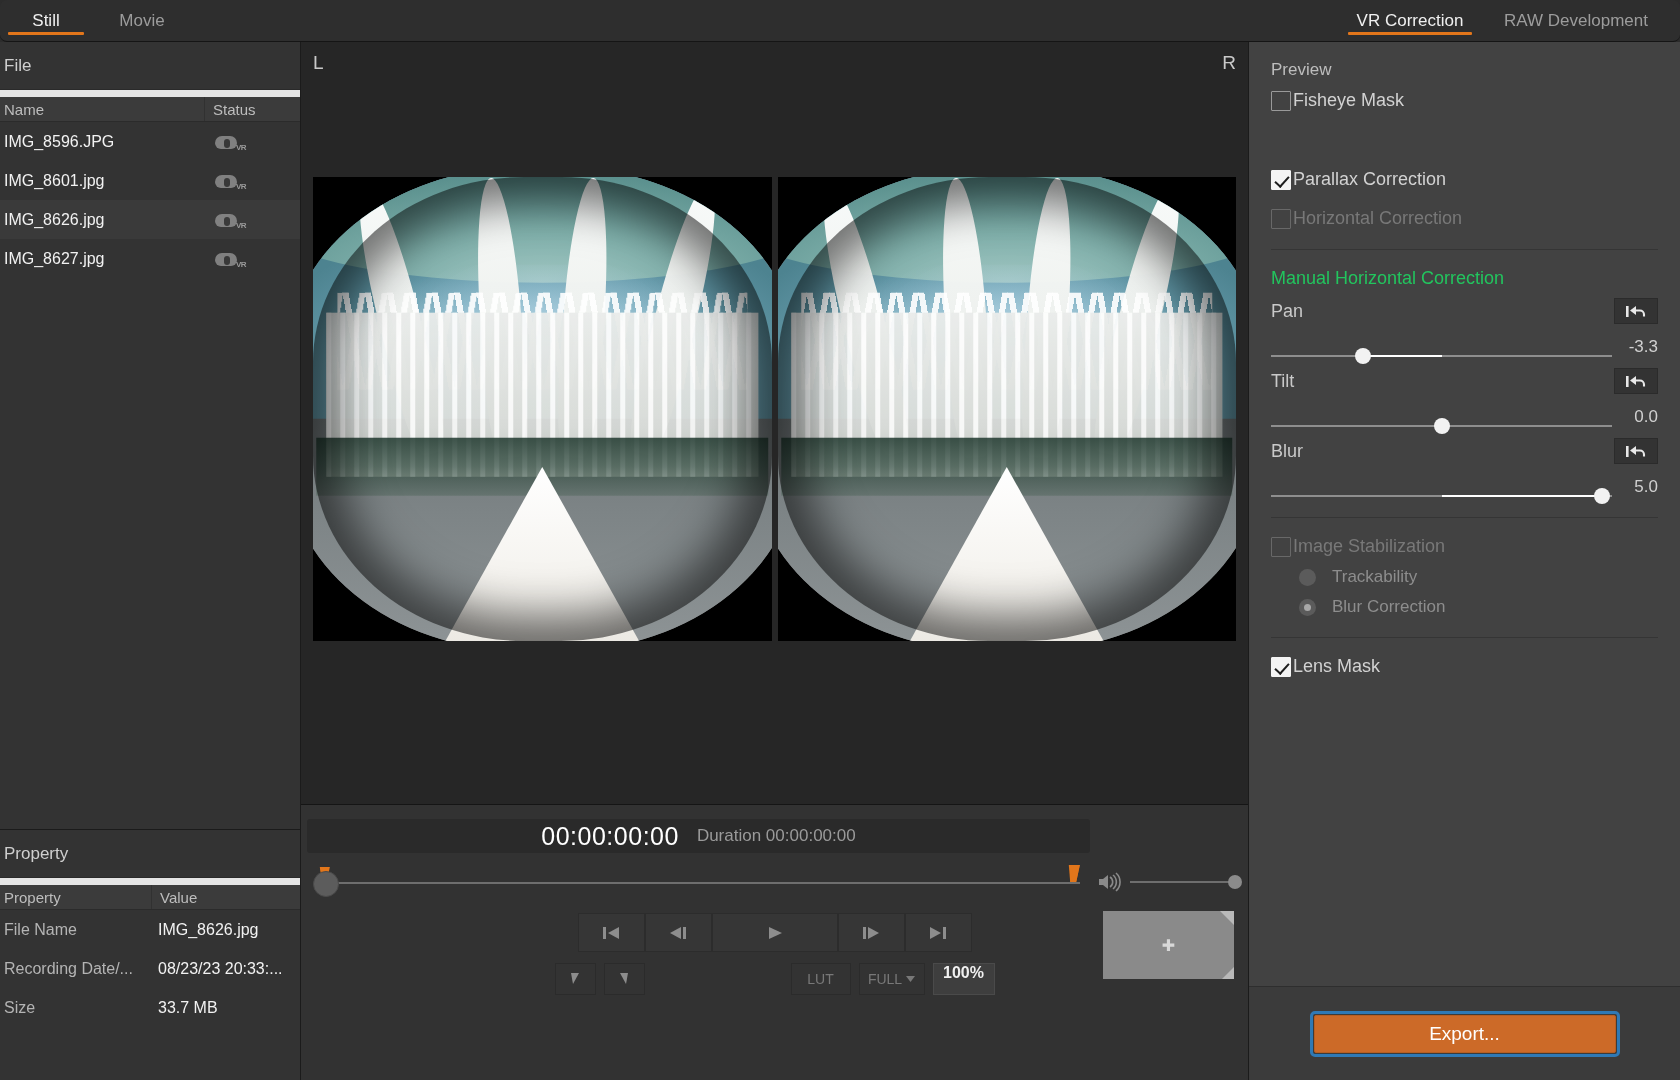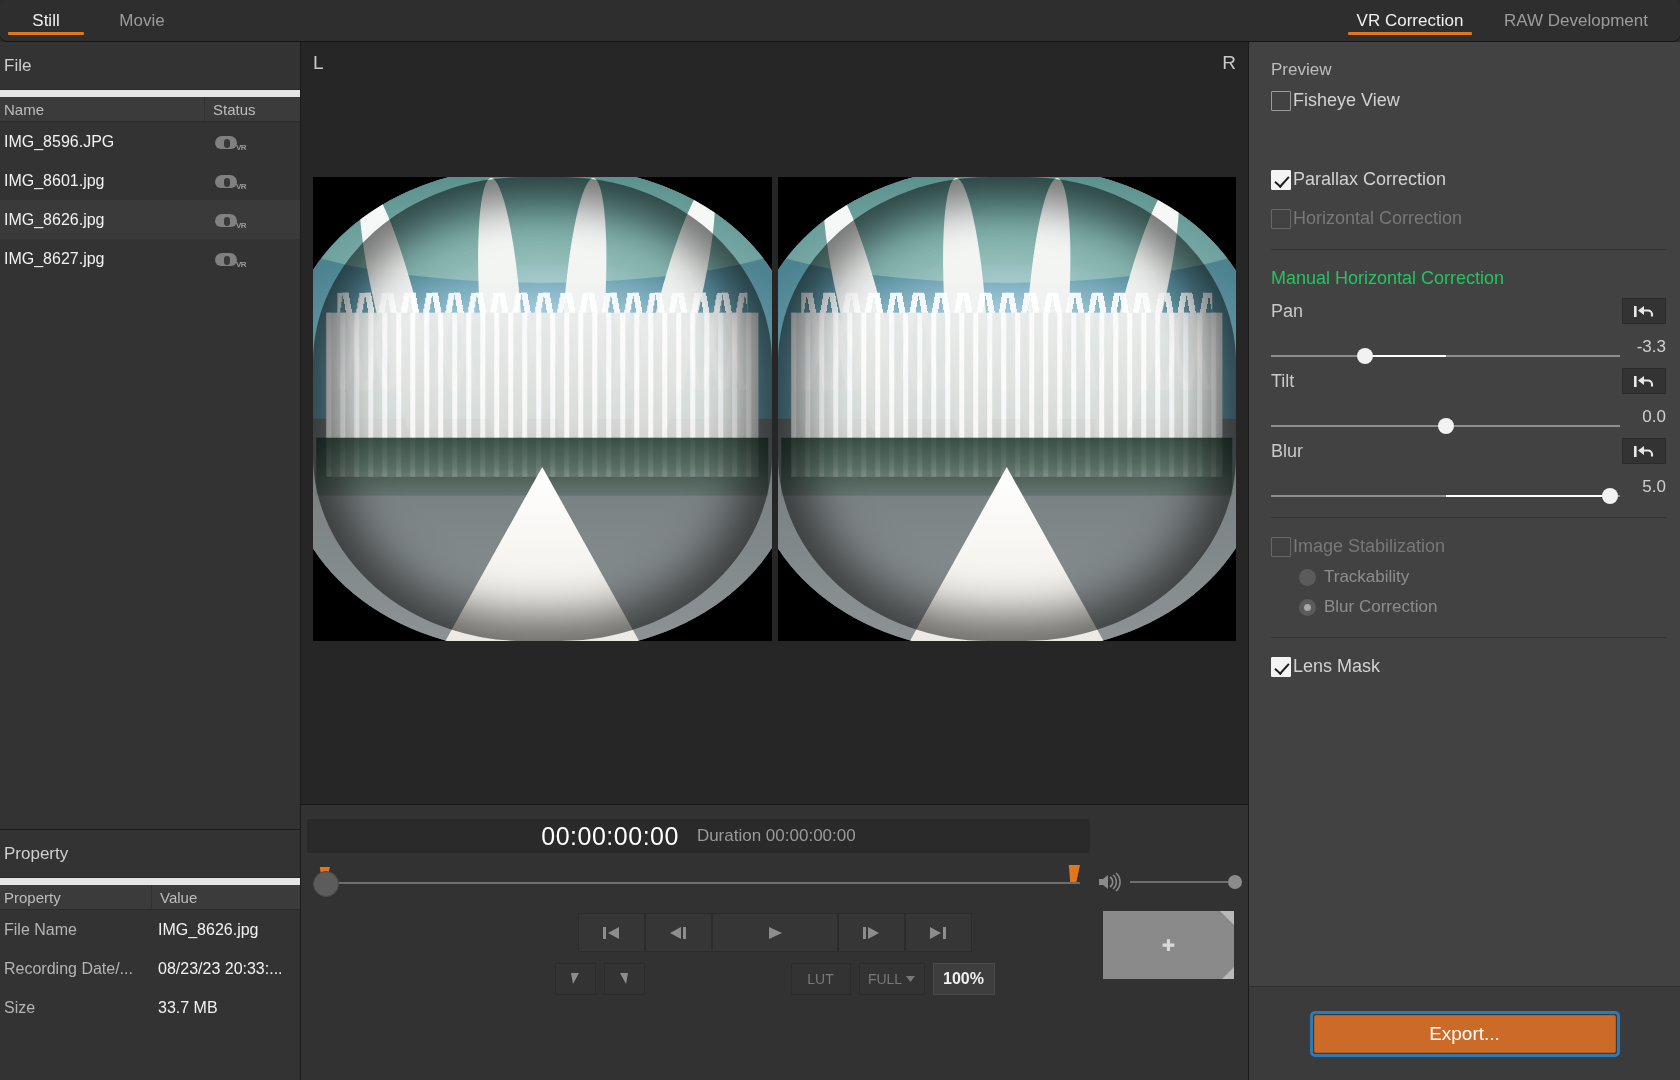--- a/index.html
+++ b/index.html
@@ -249,21 +249,21 @@
     display: flex; align-items: center; justify-content: center;
     font-size: 14px; color: #787878;
   }
   .fullbtn {
     width: 66px; height: 32px; background: #333333; border: 1px solid #2b2b2b;
     display: flex; align-items: center; justify-content: center; gap: 4px;
     font-size: 14px; color: #787878;
   }
   .zoombtn {
     width: 62px; height: 32px; background: #3e3e3e; border: 1px solid #4a4a4a;
-    display: flex; align-items: center; justify-content: center;
+    display: flex; align-items: flex-start; justify-content: center;
     font-size: 16px; color: #f0f0f0; font-weight: bold;
   }
   .navigator {
     position: absolute; right: 14px; top: 106px;
     width: 131px; height: 68px; background: #8a8a8a;
     display: flex; align-items: center; justify-content: center;
   }
   .navigator::before {
     content: ""; position: absolute; right: 0; top: 0;
     border-top: 14px solid #b9b9b9; border-left: 14px solid transparent;
@@ -274,21 +274,21 @@
   }
   .nav-cross { color: #d8d8d8; font-size: 16px; }
 
   
   .right {
     width: 432px; min-width: 432px; background: #424242;
     border-left: 1px solid #1b1b1b;
     display: flex; flex-direction: column;
     position: relative;
   }
-  .right-scroll { flex: 1; padding: 18px 14px 0 22px; overflow: hidden; }
+  .right-scroll { flex: 1; padding: 18px 22px 0 22px; overflow: hidden; }
   .sec-label { font-size: 17px; color: #bdbdbd; margin-bottom: 10px; }
   .chkrow { display: flex; align-items: center; gap: 2px; margin: 8px 0; }
   .chkbox {
     width: 20px; height: 20px; min-width: 20px;
     border: 1px solid #9a9a9a; background: transparent;
     position: relative; border-radius: 1px;
   }
   .chkbox.checked { background: #f4f4f4; border-color: #f4f4f4; }
   .chkbox.checked::after {
     content: ""; position: absolute; left: 6px; top: 2px;
@@ -312,21 +312,21 @@
   .sl-track {
     flex: 1; height: 2px; background: #8e8e8e; position: relative;
   }
   .sl-fill { position: absolute; top: 0; height: 2px; background: #ffffff; }
   .sl-knob {
     position: absolute; top: -7px; width: 16px; height: 16px;
     border-radius: 50%; background: #f2f2f2; transform: translateX(-50%);
   }
   .sl-val { width: 46px; text-align: right; font-size: 17px; color: #d0d0d0; }
 
-  .radiorow { display: flex; align-items: center; gap: 8px; margin: 10px 0 10px 28px; }
+  .radiorow { display: flex; align-items: center; gap: 16px; margin: 10px 0 10px 28px; }
   .radio {
     width: 17px; height: 17px; border-radius: 50%;
     background: #5b5b5b; position: relative;
   }
   .radio.sel::after {
     content: ""; position: absolute; left: 5px; top: 5px;
     width: 7px; height: 7px; border-radius: 50%; background: #a8a8a8;
   }
   .radiolabel { font-size: 17px; color: #8d8d8d; }
 
@@ -580,21 +580,21 @@
       </div>
     </div>
 
     <div class="right">
       <div class="right-scroll">
 
         <div class="sec-label">Preview</div>
 
         <div class="chkrow">
           <span class="chkbox"></span>
-          <span class="chklabel">Fisheye View</span>
+          <span class="chklabel">Fisheye Mask</span>
         </div>
 
         <div style="height:42px"></div>
 
         <div class="chkrow">
           <span class="chkbox checked"></span>
           <span class="chklabel">Parallax Correction</span>
         </div>
 
         <div class="chkrow" style="margin-top:18px">

